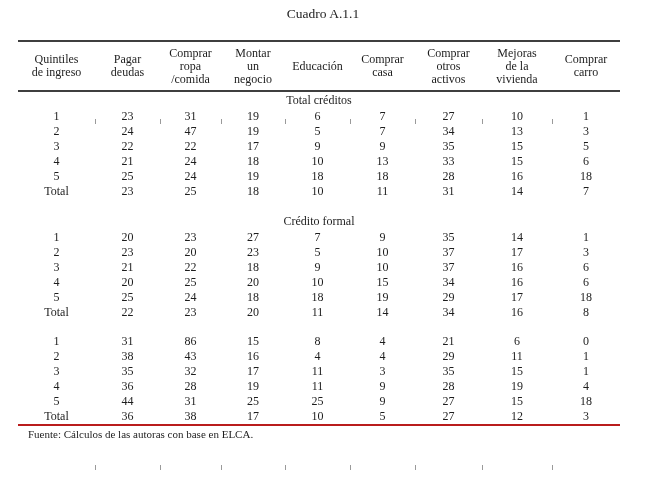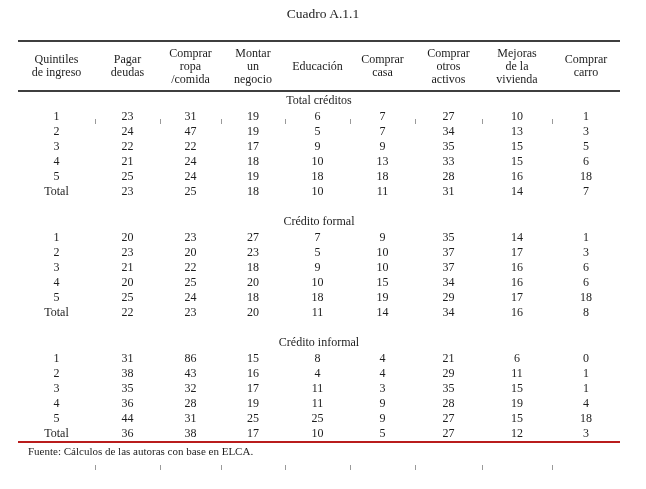--- a/index.html
+++ b/index.html
@@ -233,23 +233,20 @@
           <td>20</td>
           <td>11</td>
           <td>14</td>
           <td>34</td>
           <td>16</td>
           <td>8</td>
         </tr>
         <tr class="spacer-row">
           <td colspan="9"></td>
         </tr>
-        <tr class="section-label-row">
-          <td colspan="9">Crédito informal</td>
-        </tr>
         <tr class="data-row">
           <td>1</td>
           <td>31</td>
           <td>86</td>
           <td>15</td>
           <td>8</td>
           <td>4</td>
           <td>21</td>
           <td>6</td>
           <td>0</td>

